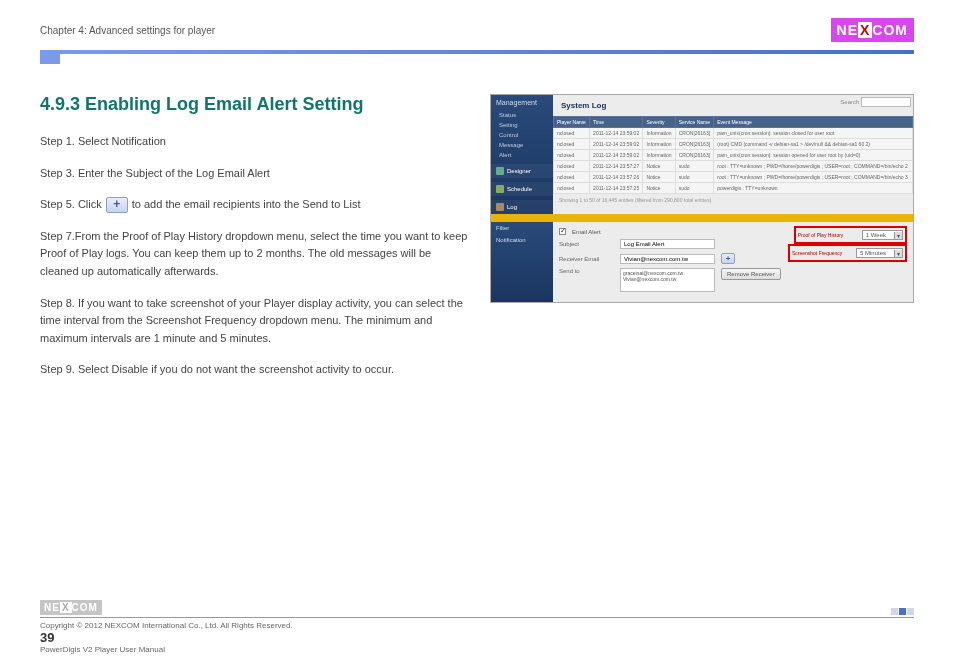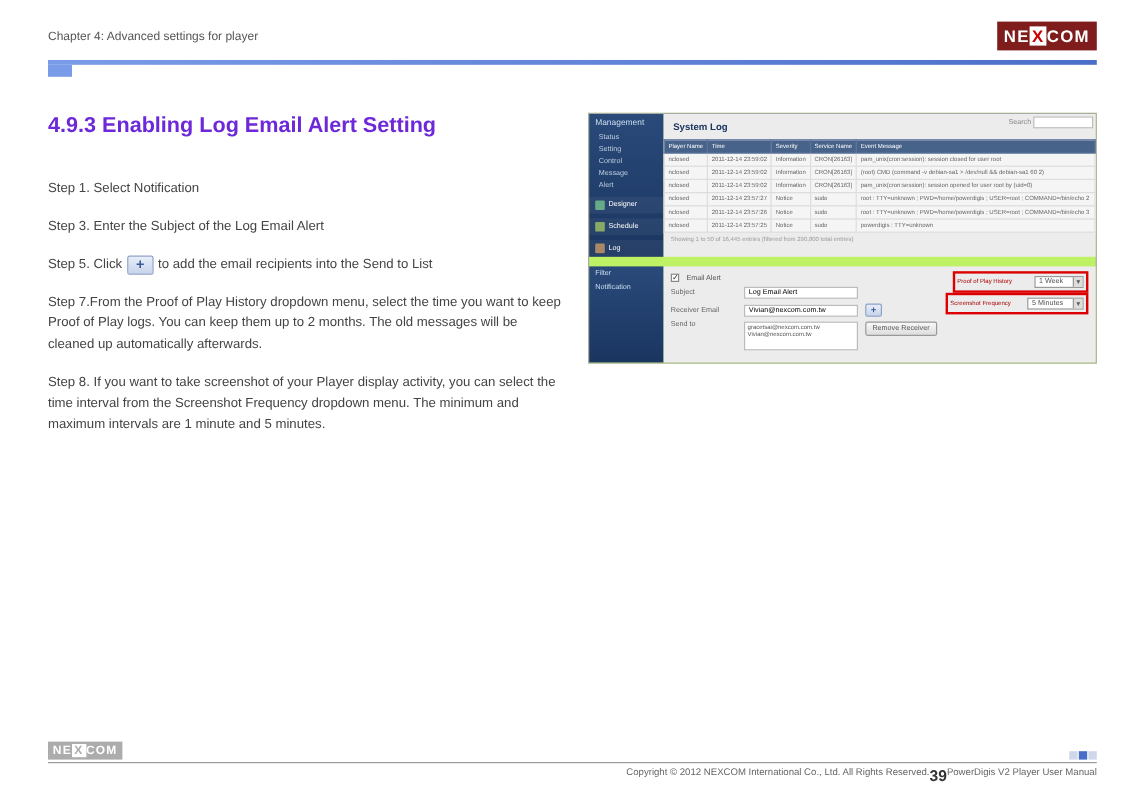--- a/index.html
+++ b/index.html
@@ -1,32 +1,32 @@
 <!DOCTYPE html>
 <html><head>
 <meta charset="utf-8">
 <style>
 *{margin:0;padding:0;box-sizing:border-box;}
 body{width:954px;height:672px;font-family:Arial,Helvetica,sans-serif;background:#fff;color:#333;position:relative;}
 .page{padding:18px 40px 0 40px;}
 .topbar{display:flex;justify-content:space-between;align-items:center;padding-bottom:6px;}
 .chapter{font-size:10px;color:#555;}
 .logo{display:flex;align-items:center;gap:0;}
-.logo-box{background:#7f1d1d;color:#fff;font-weight:bold;font-size:14px;padding:4px 6px;letter-spacing:1px;display:flex;align-items:center;}
+.logo-box{background:#d946ef;color:#fff;font-weight:bold;font-size:14px;padding:4px 6px;letter-spacing:1px;display:flex;align-items:center;}
 .logo-x{background:#fff;color:#c00;padding:0 2px;font-weight:bold;}
 .blue-rule{height:4px;background:linear-gradient(to right,#7a9ce8,#4a6fc9);margin-top:2px;position:relative;}
 .blue-tab{position:absolute;left:0;top:4px;width:20px;height:10px;background:#7a9ce8;}
 .content{display:flex;gap:20px;padding-top:40px;}
 .left{flex:0 0 430px;}
 .right{flex:1;}
-h2{font-size:18px;font-weight:bold;color:#6d28d9;margin-bottom:34px;}
+h2{font-size:18px;font-weight:bold;color:#0f766e;margin-bottom:18px;}
 .step{font-size:11px;line-height:1.6;margin-bottom:14px;color:#444;}
 .step-inline{display:flex;align-items:center;gap:4px;flex-wrap:wrap;}
 .plus-btn{display:inline-flex;align-items:center;justify-content:center;width:22px;height:16px;border:1px solid #8aa0c8;background:linear-gradient(#e8eef8,#c8d4ec);color:#3a5a9a;font-weight:bold;font-size:12px;border-radius:2px;}
-.screenshot{border:1px solid #aaa;background:#bef264;font-size:6px;color:#555;}
+.screenshot{border:1px solid #aaa;background:#eab308;font-size:6px;color:#555;}
 .ss-top{display:flex;}
 .ss-sidebar{width:62px;background:linear-gradient(#2a4a7a,#1a3560);color:#fff;}
 .ss-mgmt{padding:4px 5px;font-size:7px;color:#cde;}
 .ss-menu-item{padding:2px 8px;font-size:6px;color:#bcd;}
 .ss-section{margin-top:4px;padding:3px 5px;font-size:6px;color:#fff;background:rgba(255,255,255,0.05);display:flex;align-items:center;gap:3px;}
 .ss-icon{width:8px;height:8px;background:#6a8;border-radius:1px;}
 .ss-main{flex:1;background:#ececec;}
 .ss-title{font-size:8px;font-weight:bold;padding:6px 8px;color:#1a3560;}
 .ss-search{float:right;font-size:6px;color:#888;padding:2px;}
 .ss-search input{width:50px;height:10px;border:1px solid #bbb;font-size:6px;}
@@ -52,21 +52,21 @@
 .ss-btn{border:1px solid #999;background:linear-gradient(#f8f8f8,#ddd);padding:2px 5px;font-size:6px;border-radius:2px;}
 .footer{position:absolute;bottom:18px;left:40px;right:40px;}
 .footer-top{display:flex;justify-content:space-between;align-items:flex-end;padding-bottom:2px;}
 .footer-logo{opacity:0.4;filter:grayscale(1);}
 .footer-squares{display:flex;gap:1px;}
 .fsq{width:7px;height:7px;}
 .fsq.a{background:#cfd8ea;}
 .fsq.b{background:#4a6fc9;}
 .fsq.c{background:#cfd8ea;}
 .footer-rule{height:1px;background:#999;}
-.footer-bottom{display:flex;justify-content:flex-end;font-size:8px;color:#666;padding-top:3px;}
+.footer-bottom{display:flex;justify-content:center;font-size:8px;color:#666;padding-top:3px;flex-direction:column;}
 .page-num{font-weight:bold;font-size:13px;color:#333;}
 .rb1{right:6px;top:4px;}
 .rb2{right:6px;top:22px;}
 .ss-red-label{font-size:5px;color:#a00;width:60px;}
 </style>
 </head>
 <body>
 
 <div class="page">
   <div class="topbar">
@@ -88,20 +88,21 @@
       <h2>4.9.3 Enabling Log Email Alert Setting</h2>
       <div class="step">Step 1. Select Notification</div>
       <div class="step">Step 3. Enter the Subject of the Log Email Alert</div>
       <div class="step step-inline">
         <span>Step 5. Click</span>
         <span class="plus-btn">+</span>
         <span>to add the email recipients into the Send to List</span>
       </div>
       <div class="step">Step 7.From the Proof of Play History dropdown menu, select the time you want to keep Proof of Play logs. You can keep them up to 2 months. The old messages will be cleaned up automatically afterwards.</div>
       <div class="step">Step 8. If you want to take screenshot of your Player display activity, you can select the time interval from the Screenshot Frequency dropdown menu. The minimum and maximum intervals are 1 minute and 5 minutes.</div>
+      <div class="step">Step 9. Select Disable if you do not want the screenshot activity to occur.</div>
     </div>
 
     <div class="right">
       <div class="screenshot">
         <div class="ss-top">
           <div class="ss-sidebar">
             <div class="ss-mgmt">Management</div>
             <div class="ss-menu-item">Status</div>
             <div class="ss-menu-item">Setting</div>
             <div class="ss-menu-item">Control</div>

